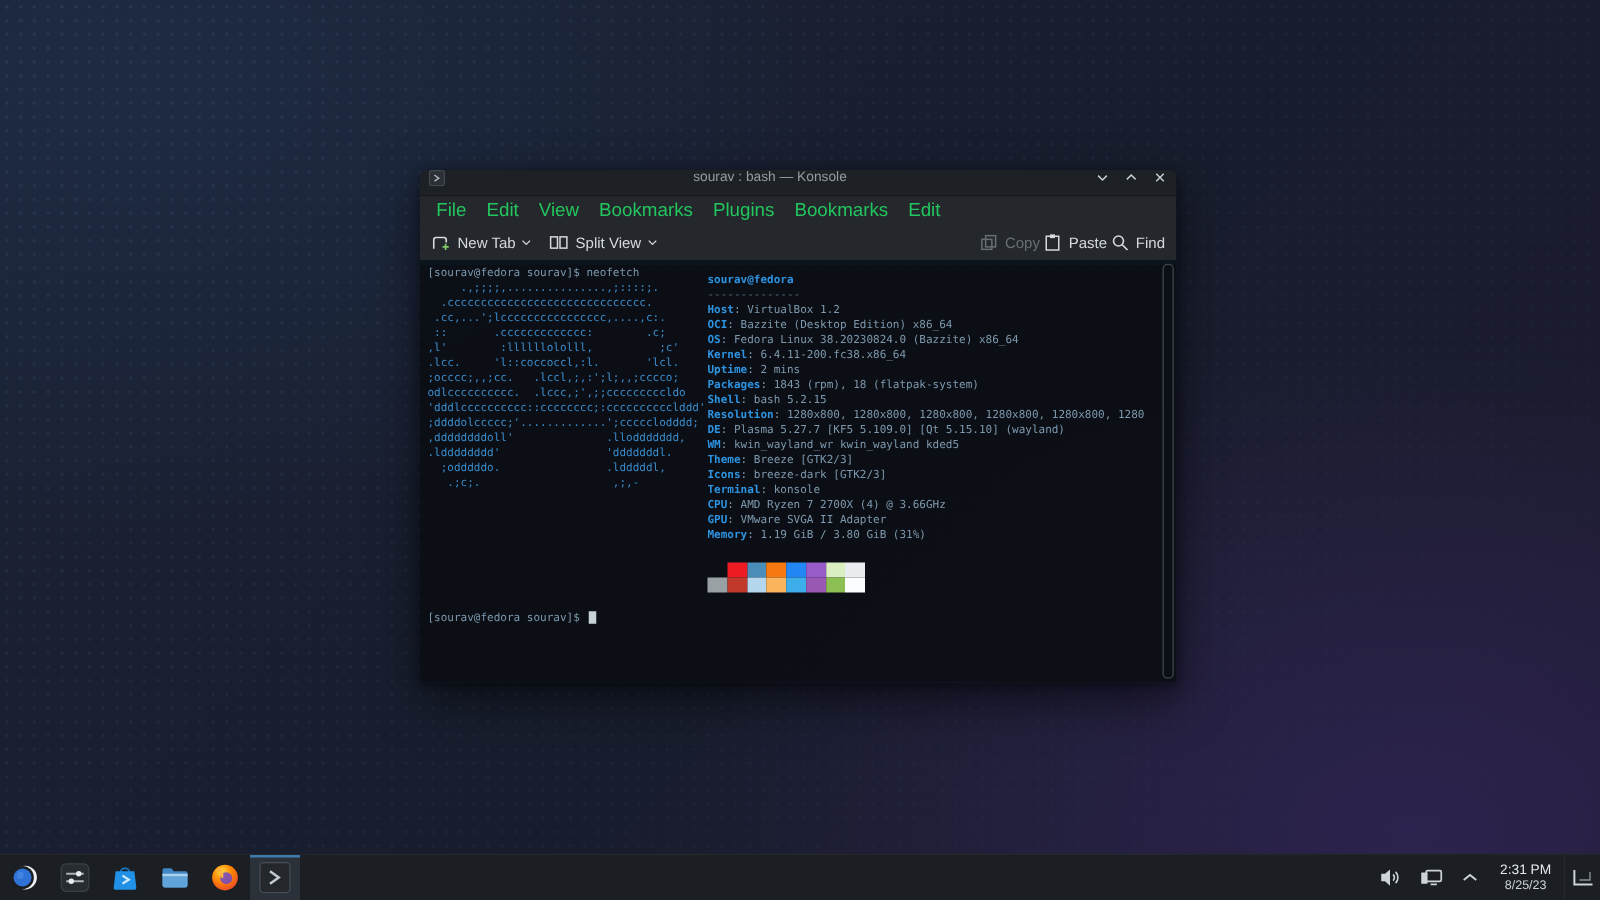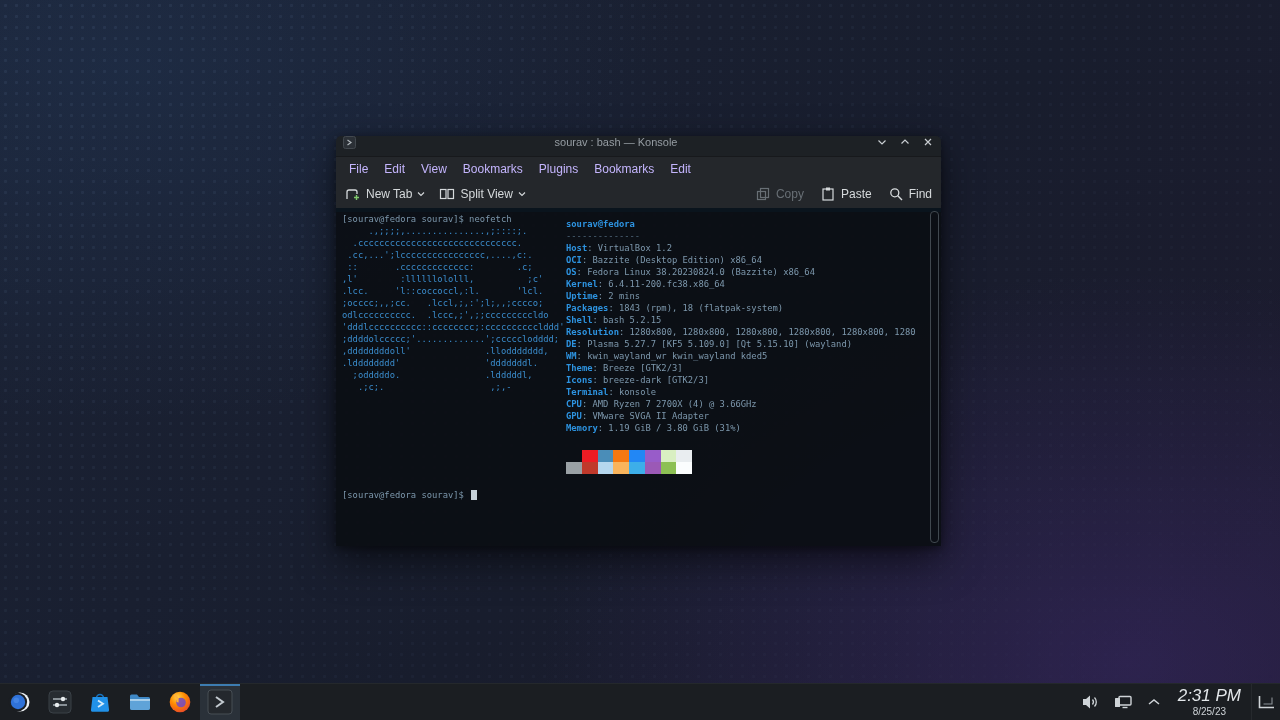--- a/index.html
+++ b/index.html
@@ -23,24 +23,24 @@
   .window{
     position:absolute;left:336px;top:136px;width:605px;height:410px;
     border-radius:5px 5px 0 0;overflow:hidden;
     box-shadow:0 14px 38px rgba(0,0,0,.55), 0 2px 8px rgba(0,0,0,.4);
   }
   .titlebar{height:20px;background:#1d2125;display:flex;align-items:flex-start;padding:0 7px;gap:6px;}
   .win-title{flex:1;text-align:center;color:#959ca2;font-size:11px;white-space:nowrap;overflow:hidden;}
   .win-controls{display:flex;align-items:center;gap:11px;}
   .win-btn{display:flex;align-items:center;justify-content:center;width:12px;height:12px;}
   .menubar{height:23px;background:#24272b;border-top:1px solid #17191c;display:flex;align-items:center;padding:0 5px;}
-  .menu-item{color:#c4b5fd;font-size:12px;padding:2px 8px;white-space:nowrap;}
+  .menu-item{color:#22c55e;font-size:15px;padding:2px 8px;white-space:nowrap;}
   .toolbar{height:28px;background:#24272b;border-bottom:4px solid #0369a1;display:flex;align-items:center;padding:0 9px;}
   .tb-left{display:flex;align-items:center;gap:14px;}
-  .tb-right{margin-left:auto;display:flex;align-items:flex-start;gap:16px;}
+  .tb-right{margin-left:auto;display:flex;align-items:flex-start;gap:2px;}
   .tb-btn{display:flex;align-items:center;gap:5px;color:#d6dadc;font-size:12px;white-space:nowrap;}
   .tb-btn.disabled{color:#686f75;}
   .tb-ic{display:flex;align-items:center;}
 
   
   .terminal{
     position:absolute;left:0;right:0;top:72px;bottom:0;
     background:rgba(11,14,19,0.93);
     font-family:"DejaVu Sans Mono",monospace;font-size:8.8px;line-height:12px;
   }
@@ -63,21 +63,21 @@
     position:absolute;left:0;bottom:0;width:1280px;height:36px;
     background:#1b1e22;border-top:1px solid #24282c;
     display:flex;align-items:center;z-index:5;
   }
   .task-items{display:flex;height:36px;align-items:stretch;}
   .task-btn{width:40px;display:flex;align-items:center;justify-content:center;position:relative;}
   .task-btn.active{background:#2a3139;box-shadow:inset 0 2px 0 #3d7cb1;}
   .tray{margin-left:auto;display:flex;align-items:center;height:36px;}
   .tray-btn{padding:0 7px;display:flex;align-items:center;justify-content:center;height:36px;}
   .clock{text-align:center;color:#e3e7ea;line-height:1.15;padding:0 10px;cursor:default;}
-  .clock .time{font-size:17px;font-style:italic;}
+  .clock .time{font-size:11px;}
   .clock .date{font-size:10px;color:#cdd2d6;}
   .show-desktop{width:28px;height:36px;display:flex;align-items:center;justify-content:center;border-left:1px solid rgba(255,255,255,0.05);}
 </style>
 </head>
 <body>
 
 <div class="dots"></div>
 
 <div class="window">
   <div class="titlebar">

